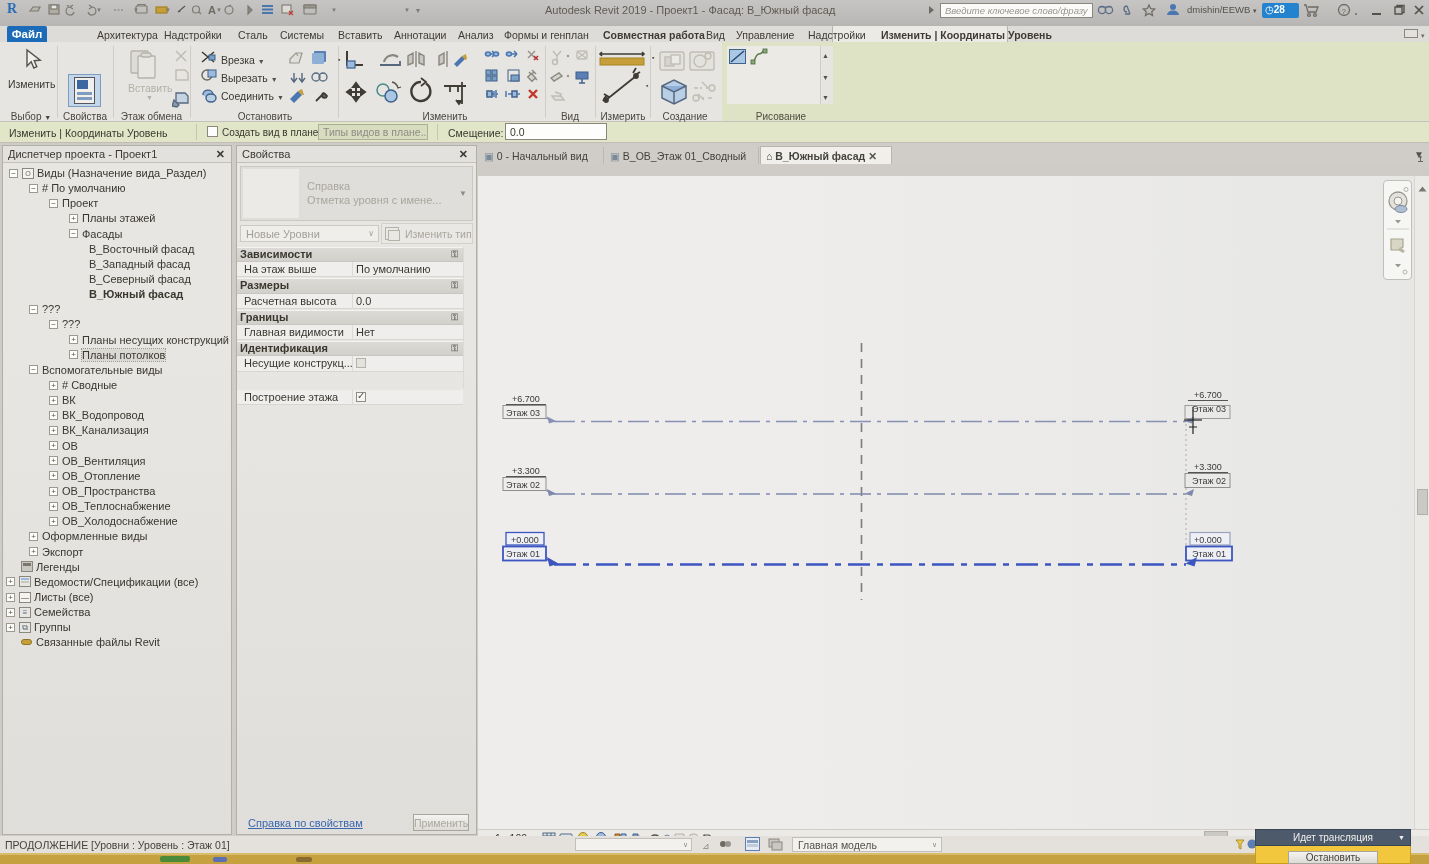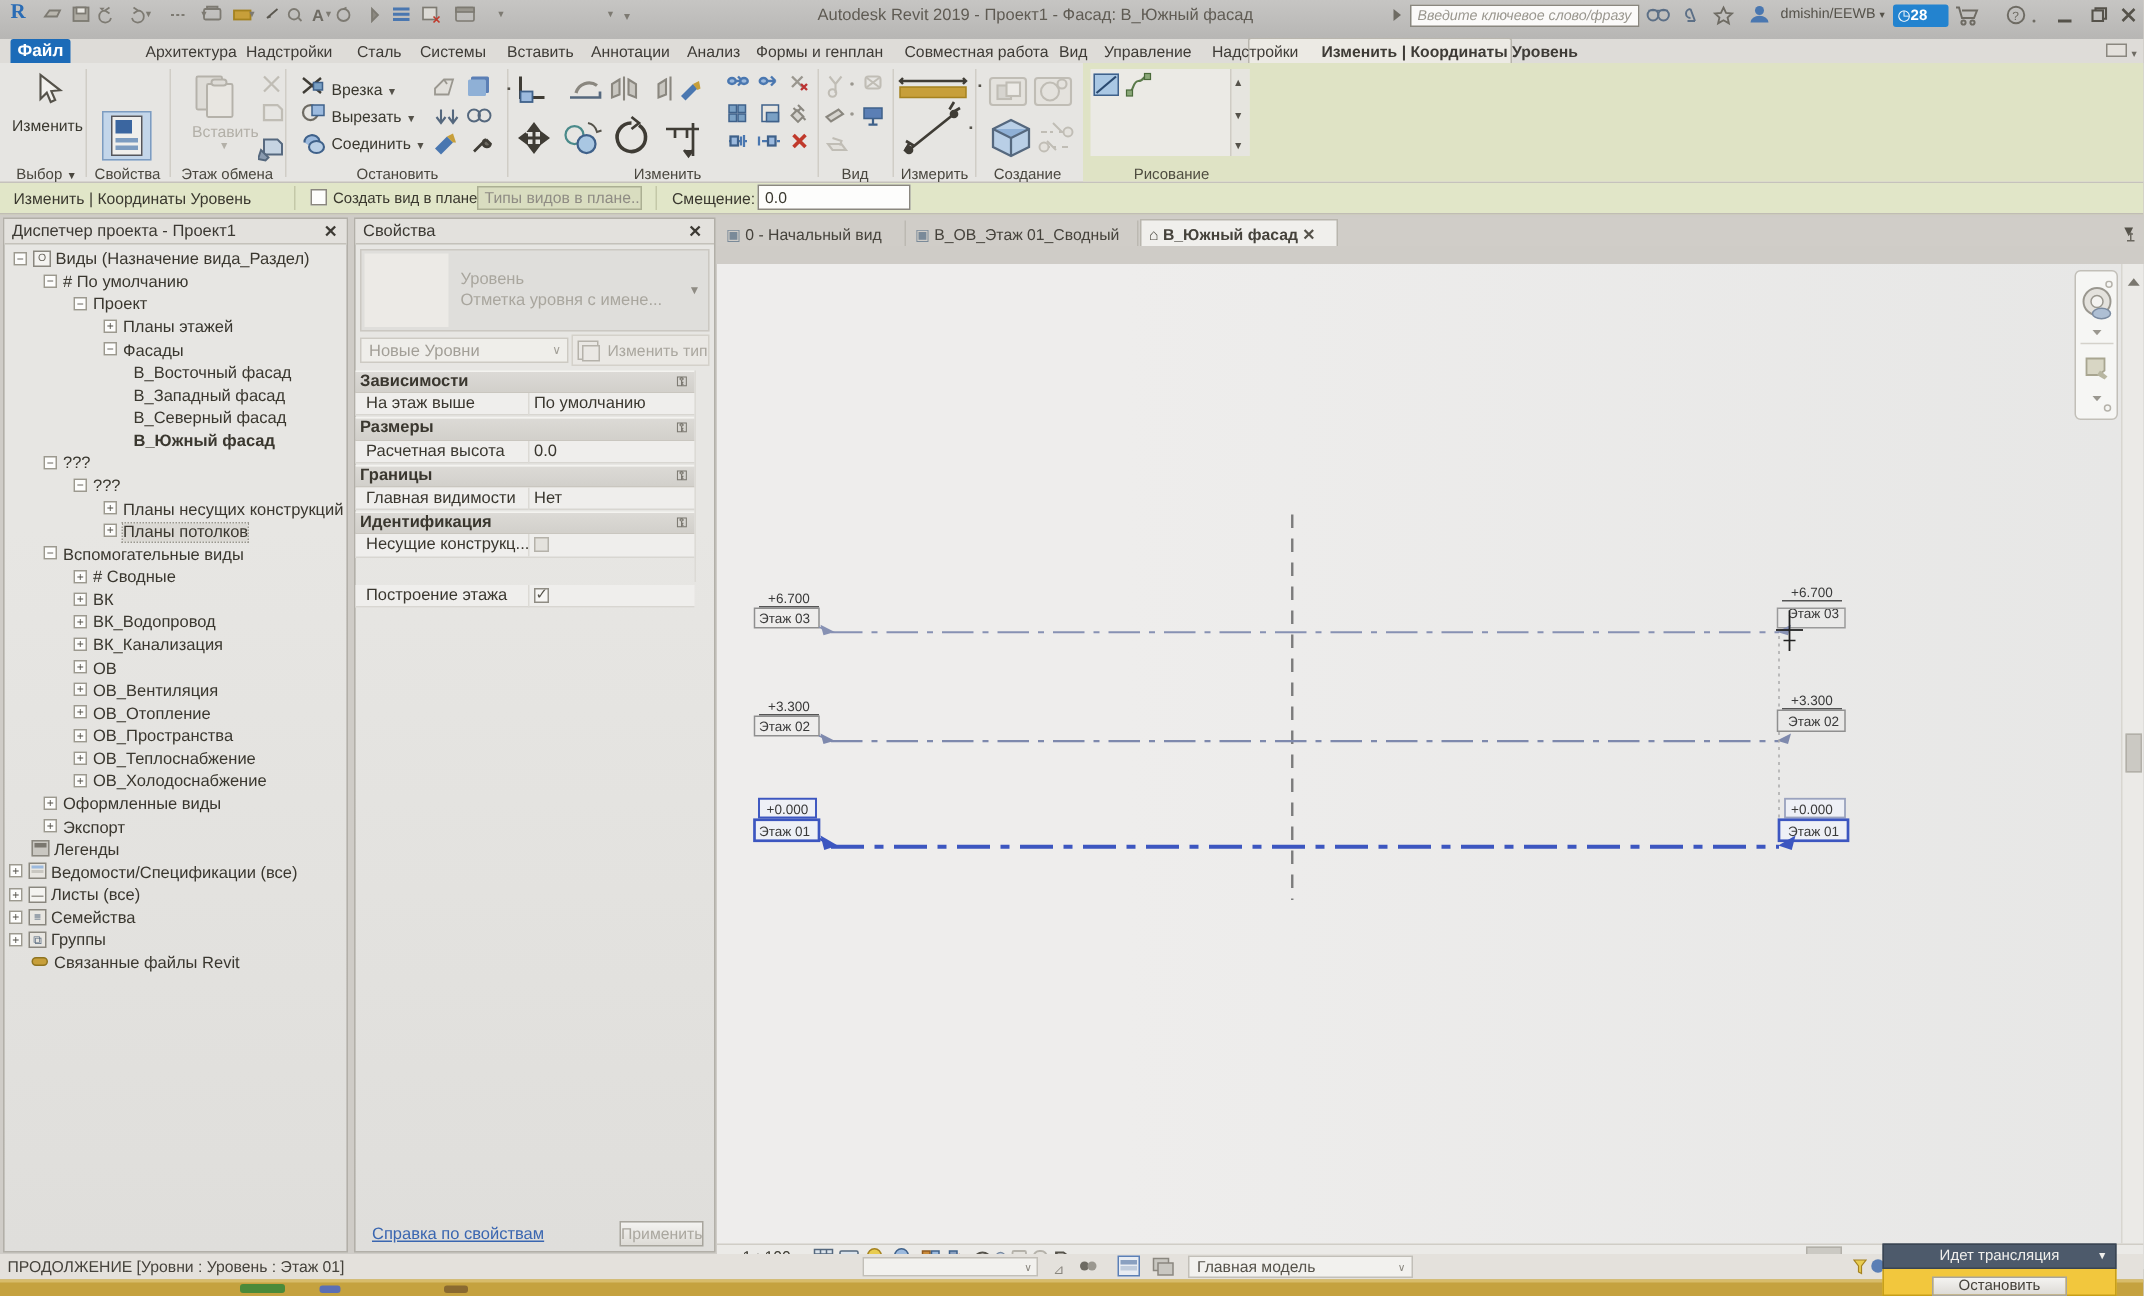--- a/index.html
+++ b/index.html
@@ -132,21 +132,21 @@
 <div class="abs" id="activetab"></div>
 <div class="abs" id="filetab">Файл</div>
 <div class="abs rtab" style="left:57px;">Архитектура</div>
 <div class="abs rtab" style="left:124px;">Надстройки</div>
 <div class="abs rtab" style="left:198px;">Сталь</div>
 <div class="abs rtab" style="left:240px;">Системы</div>
 <div class="abs rtab" style="left:298px;">Вставить</div>
 <div class="abs rtab" style="left:354px;">Аннотации</div>
 <div class="abs rtab" style="left:418px;">Анализ</div>
 <div class="abs rtab" style="left:464px;">Формы и генплан</div>
-<div class="abs rtab" style="left:563px;">Совместная работа</div>
+<div class="abs rtab" style="left:563px;font-weight:bold;">Совместная работа</div>
 <div class="abs rtab" style="left:666px;">Вид</div>
 <div class="abs rtab" style="left:696px;">Управление</div>
 <div class="abs rtab" style="left:768px;">Надстройки</div>
 <div class="abs rtab" style="left:841px;font-weight:bold;">Изменить | Координаты Уровень</div>
 <div class="abs" style="left:1404px;top:3px;width:14px;height:9px;border:1px solid #8a877f;background:#e4e1dc;"></div>
 <div class="abs" style="left:1421px;top:6px;font-size:7px;color:#6e6b63;">▾</div>
 </div>
 
 <div class="abs" id="ribbon">
 <div class="abs green"></div>
@@ -428,21 +428,21 @@
 <div class="trow"><span class="eb">+</span><span class="tic" style="background:#e8e6e1;border:1px solid #8a877f;text-align:center;font-size:8px;line-height:10px;color:#55687e;">⧉</span>Группы</div>
 <div class="trow"><span style="margin-left:15px;"></span><span class="tic" style="top:1px;"><span style="display:block;width:11px;height:6px;background:#c79f3a;border-radius:3px;border:1px solid #8f7420;"></span></span>Связанные файлы Revit</div>
 </div>
 </div>
 
 <div class="abs panel" id="props" style="left:236px;top:145px;width:241px;height:690px;">
 <div class="abs phead">Свойства<span class="abs px" style="right:8px;top:2px;">✕</span></div>
 
 <div class="abs" style="left:3px;top:20px;width:233px;height:55px;background:#dfdedb;border:1px solid #cbc8c2;">
 <div class="abs" style="left:2px;top:2px;width:56px;height:49px;background:#eceae6;"></div>
-<div class="abs t" style="left:66px;top:13px;font-size:11px;color:#a9a69e;">Уровень</div>
+<div class="abs t" style="left:66px;top:13px;font-size:11px;color:#a9a69e;">Справка</div>
 <div class="abs t" style="left:66px;top:27px;font-size:11px;color:#a9a69e;">Отметка уровня с имене...</div>
 <div class="abs" style="right:5px;top:22px;font-size:8px;color:#8f8c84;">▼</div>
 </div>
 
 <div class="abs" style="left:3px;top:79px;width:139px;height:17px;background:#efeeea;border:1px solid #cdcac3;font-size:11px;color:#a29f97;padding:2px 0 0 5px;">Новые Уровни<span class="abs" style="right:4px;top:3px;font-size:8px;color:#a29f97;">∨</span></div>
 <div class="abs" style="left:144px;top:77px;width:92px;height:21px;background:#eae8e4;border:1px solid #d4d1ca;">
 <span class="abs" style="left:3px;top:3px;width:14px;height:13px;border:1.4px solid #b5b2aa;"></span>
 <span class="abs" style="left:6px;top:6px;width:12px;height:11px;border:1.4px solid #b5b2aa;background:#eae8e4;"></span>
 <span class="abs t" style="left:23px;top:4px;font-size:10.5px;color:#aaa79f;">Изменить тип</span>
 </div>

